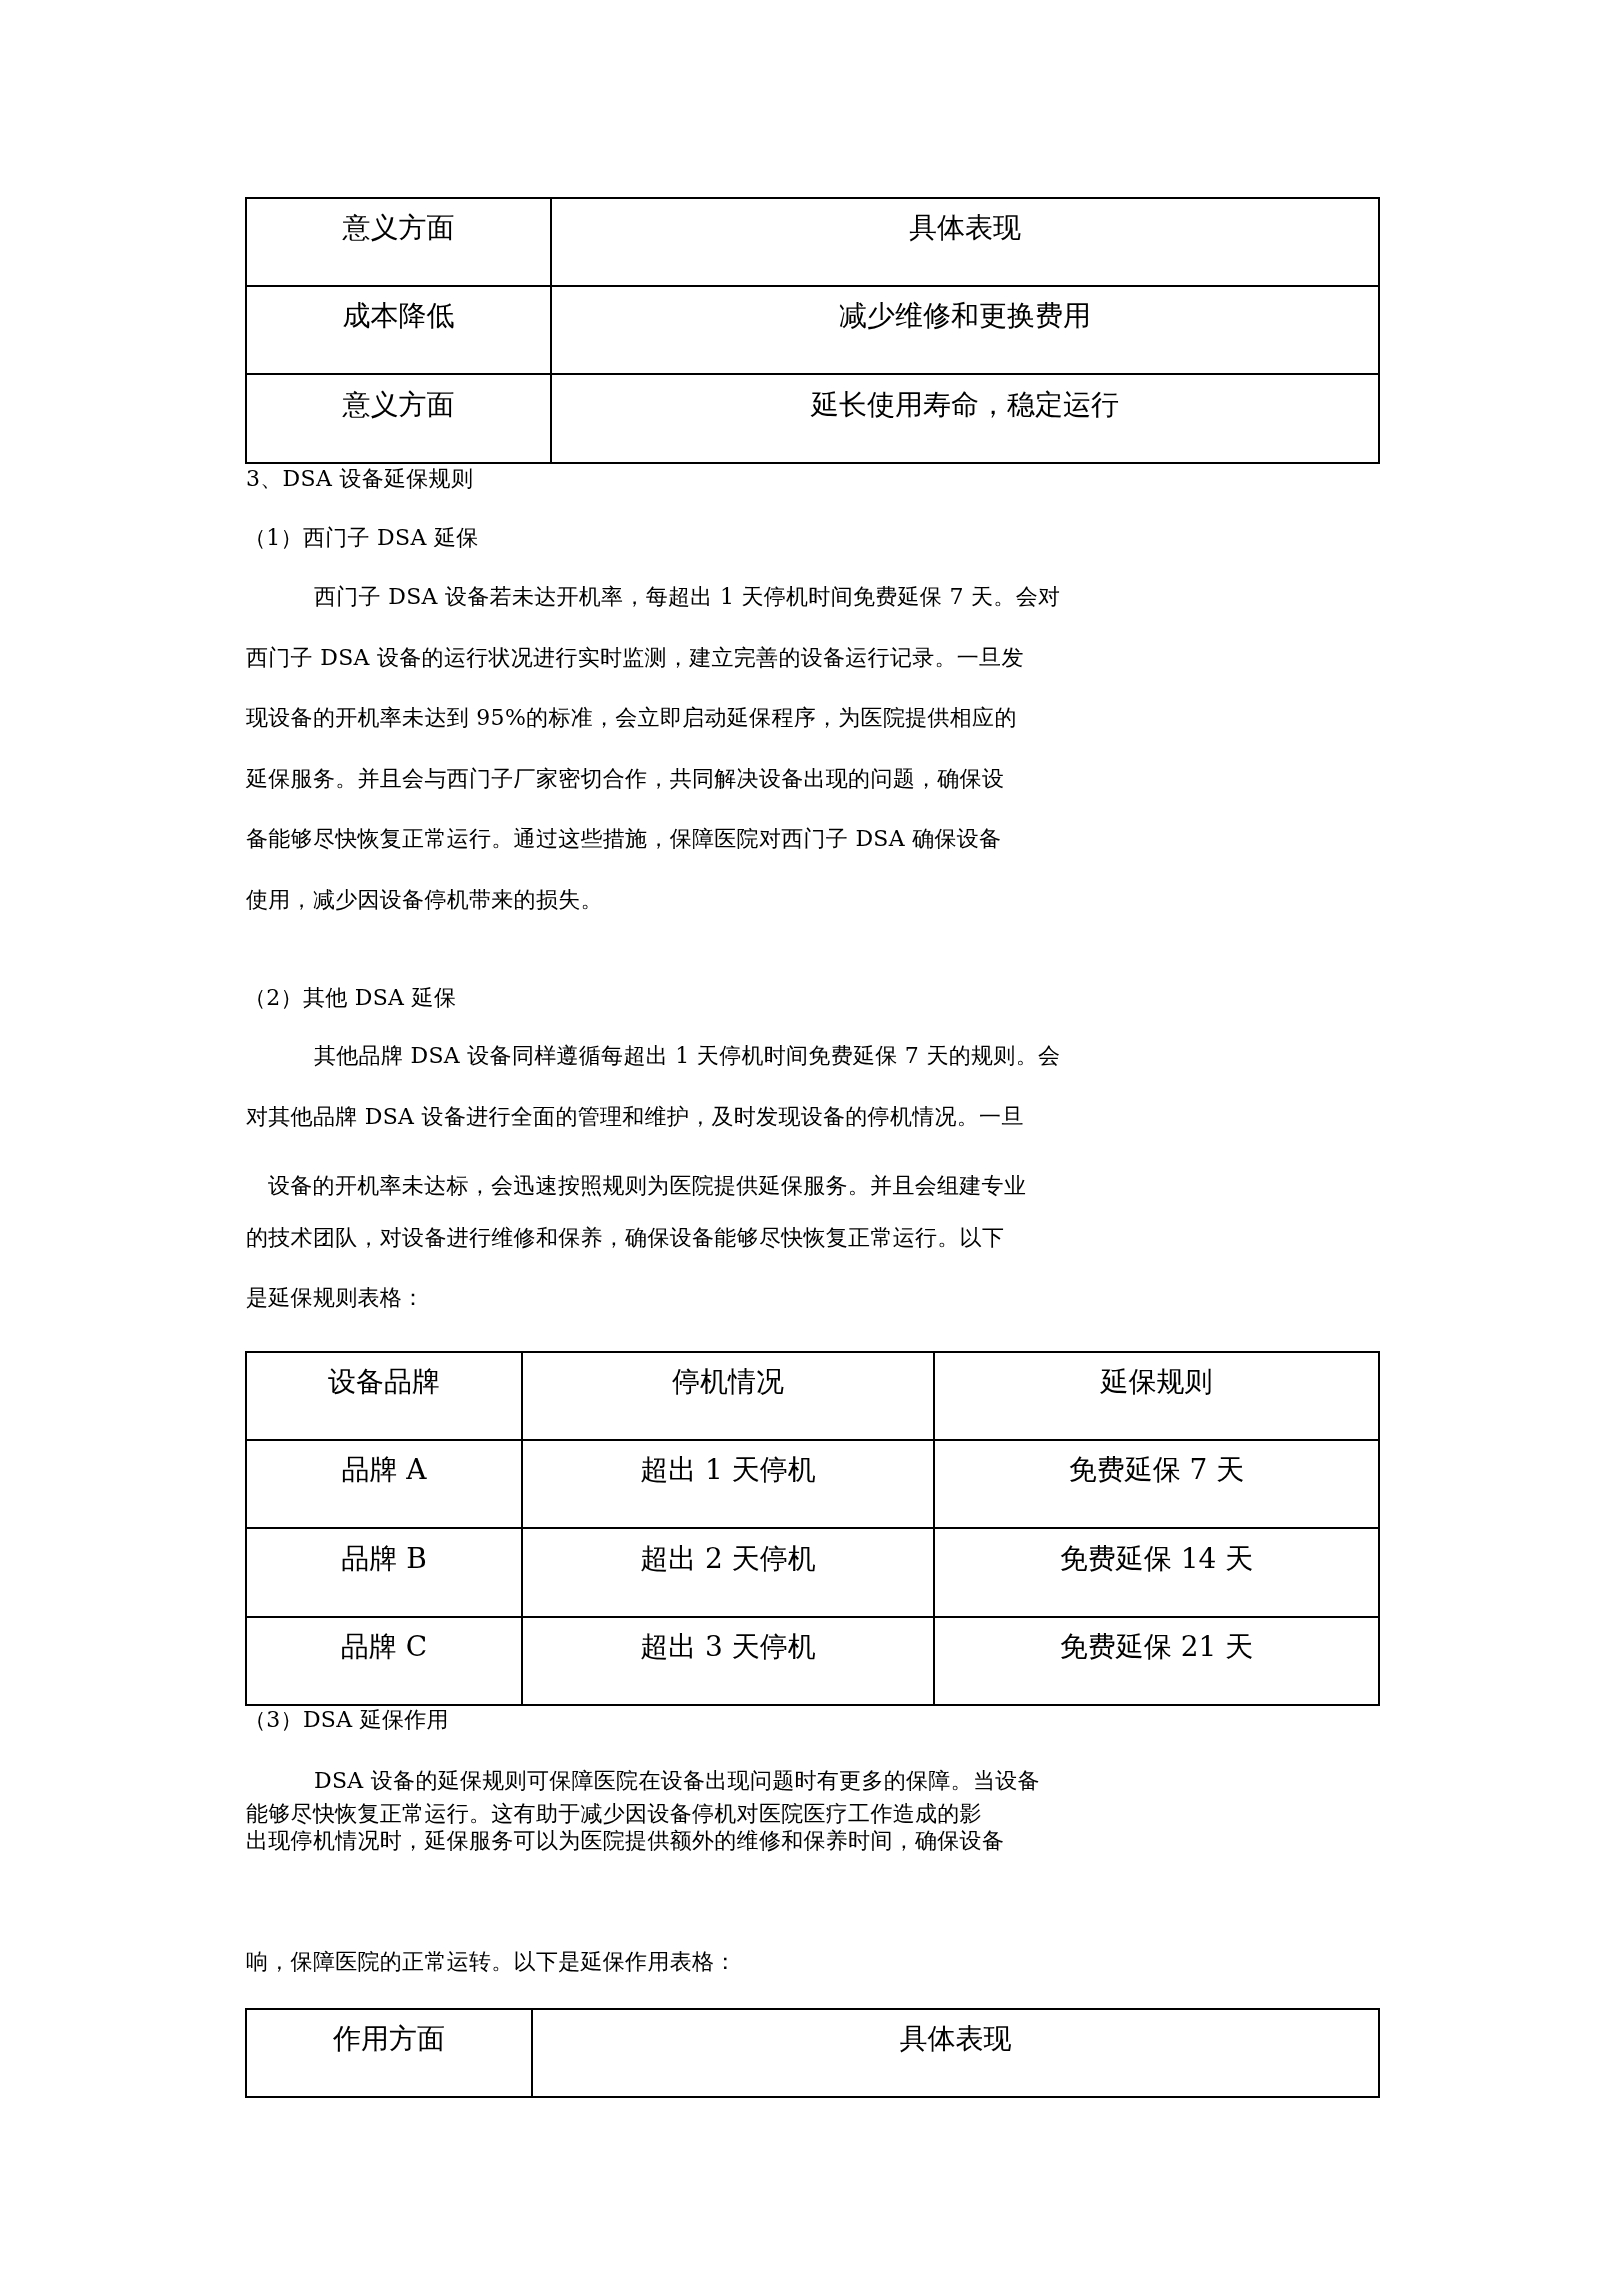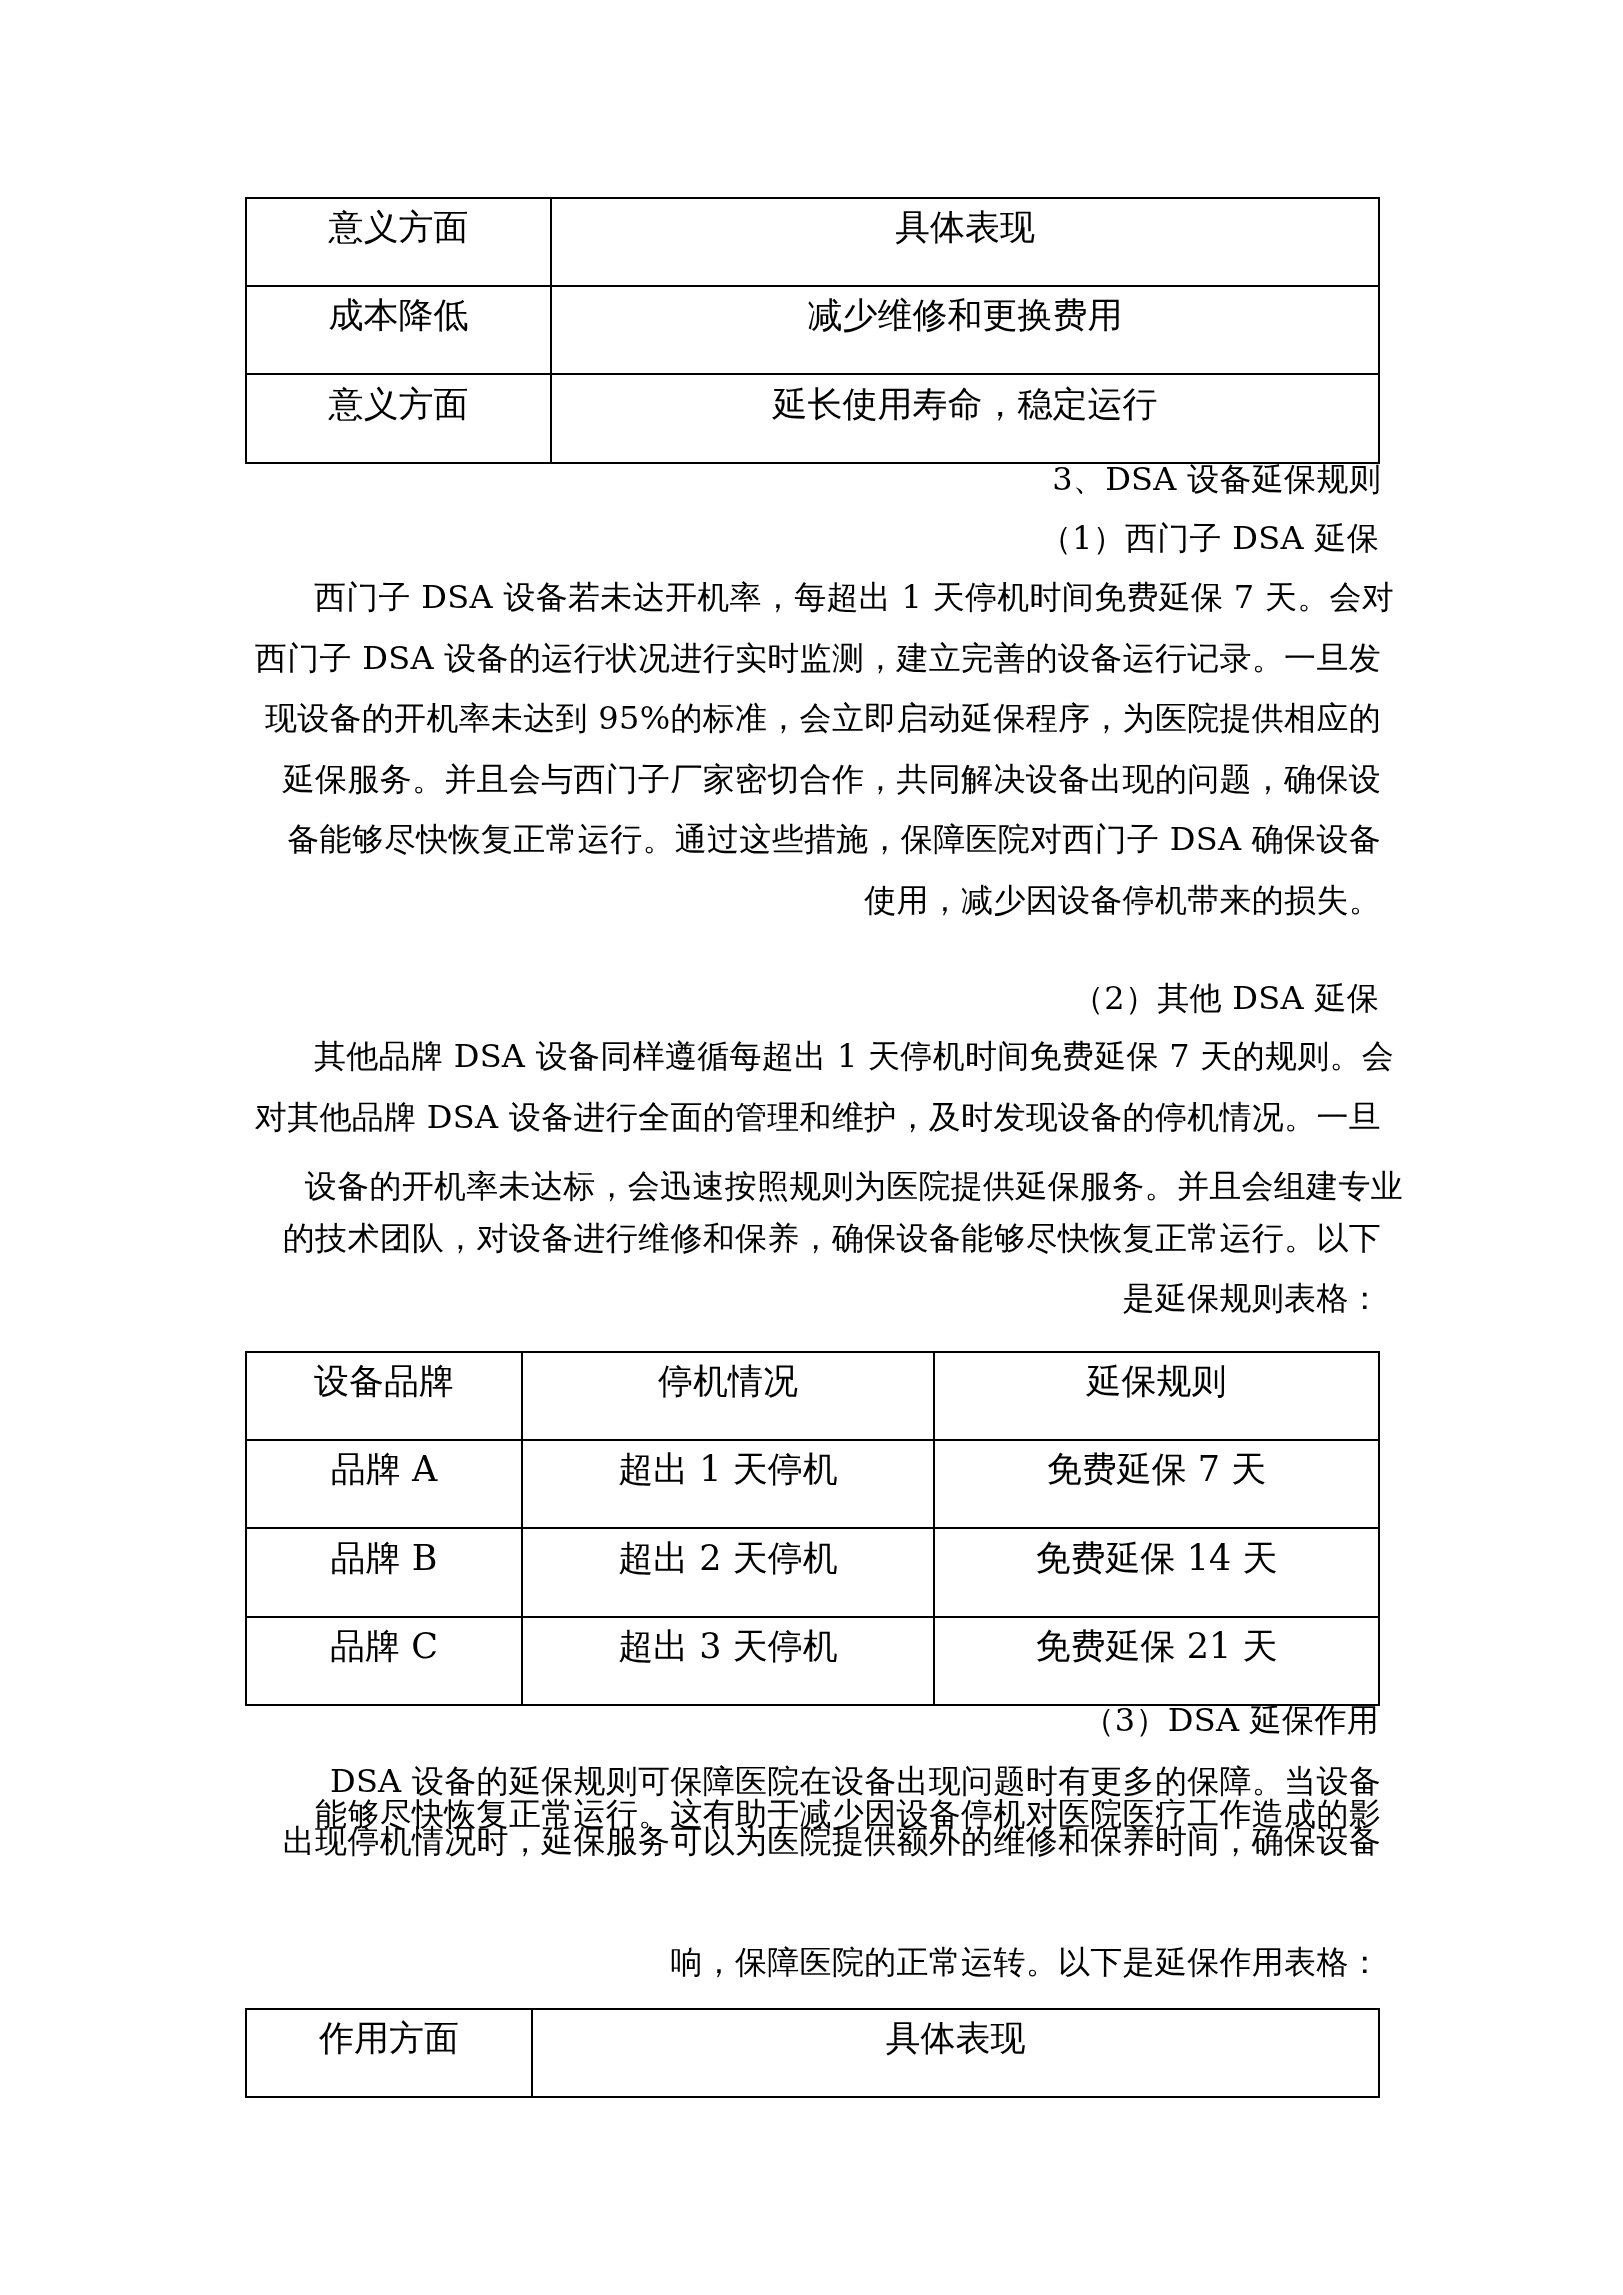--- a/index.html
+++ b/index.html
@@ -1,26 +1,26 @@
 <!DOCTYPE html>
 <html style="font-size:10.5px"><head>
 <meta charset="utf-8">
 <style>
   html, body { margin: 0; padding: 0; background: #ffffff; }
   body { width: 1623px; height: 2295px; position: relative; overflow: hidden;
          font-family: "DejaVu Serif", "Liberation Serif", serif; color: #000; }
   .page { position: absolute; left: 0; top: 0; width: 1623px; height: 2295px; }
   .line { position: absolute; left: 246px; width: 1135px; height: 60px; line-height: 60px;
-          font-size: 32px; white-space: nowrap; letter-spacing: 0.3px; text-align: right; }
+          font-size: 22px; white-space: nowrap; letter-spacing: 0.3px; }
   .line.indent { left: 314px; width: 1067px; }
   .line.sub { left: 244px; }
   table.grid { position: absolute; left: 245px; width: 1135px; border-collapse: collapse;
                table-layout: fixed; }
   table.grid td { border: 2px solid #000; height: 77px; vertical-align: top; text-align: center;
-                  font-size: 35px; padding: 9.2px 0 0 0; line-height: 39px; }
+                  font-size: 28px; padding: 9.2px 0 0 0; line-height: 39px; }
 </style>
 </head>
 <body>
 
 <div class="page">
 
   <table class="grid" style="top:197px;">
     <colgroup>
         <col style="width:305px">
         <col>

